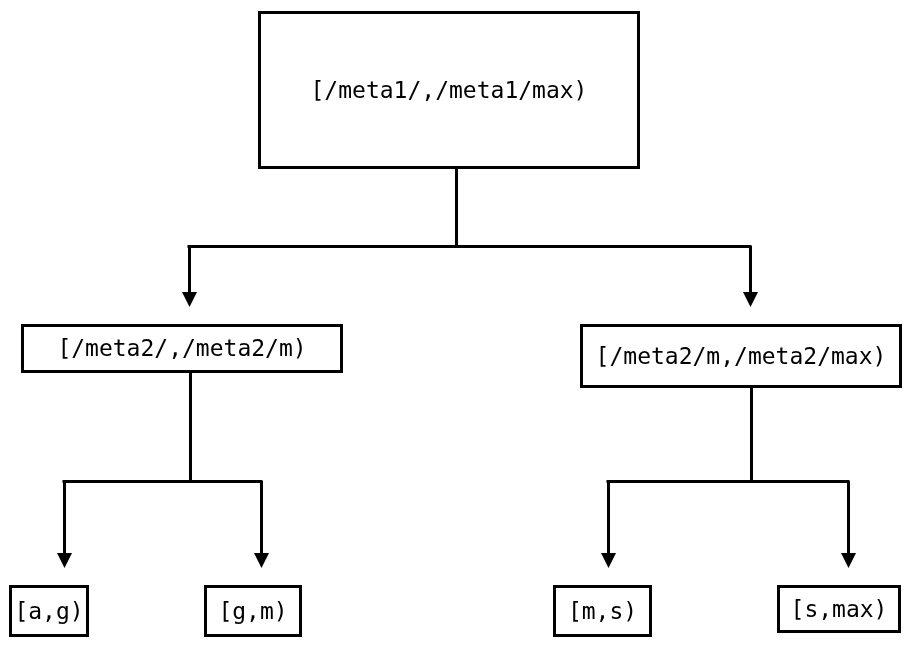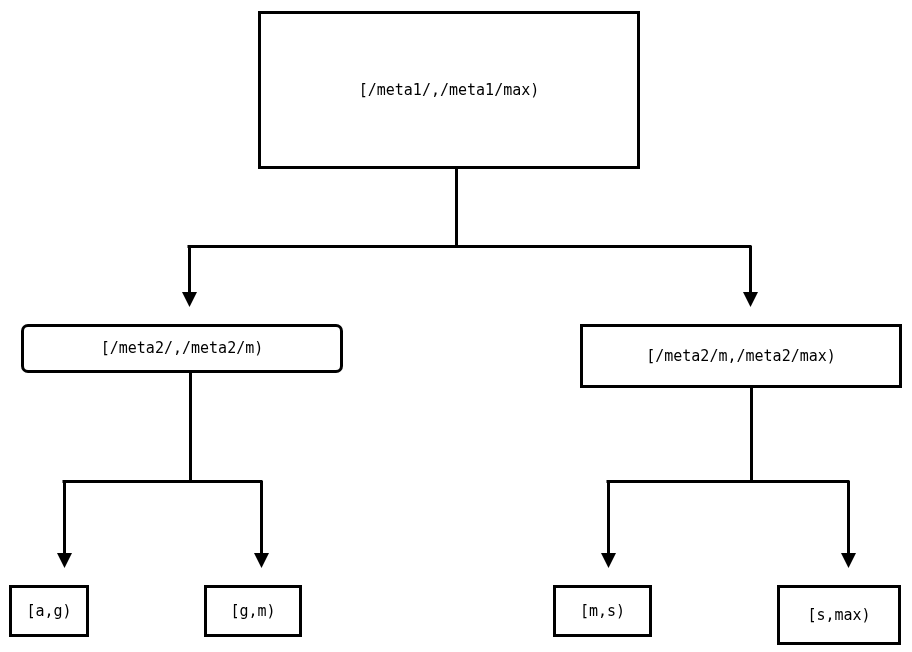--- a/index.html
+++ b/index.html
@@ -38,31 +38,31 @@
     font-family: "DejaVu Sans Mono", "Liberation Mono", monospace;
     font-size: 23px;
     line-height: 1;
     letter-spacing: 0px;
     white-space: pre;
     user-select: none;
   }
   .node-label {
     display: block;
     font-family: "DejaVu Sans Mono", "Liberation Mono", monospace;
-    font-size: 15px;
+    font-size: 23px;
     color: #000000;
     white-space: pre;
   }
   .node-root   { left: 258px; top: 11px;  width: 382px; height: 158px; }
-  .node-mid-l  { left: 21px;  top: 324px; width: 322px; height: 49px; border-radius: 7px;  }
+  .node-mid-l  { left: 21px;  top: 324px; width: 322px; height: 49px;  }
   .node-mid-r  { left: 580px; top: 324px; width: 322px; height: 64px;  }
   .node-leaf-1 { left: 9px;   top: 585px; width: 80px;  height: 52px;  }
   .node-leaf-2 { left: 204px; top: 585px; width: 98px;  height: 52px;  }
   .node-leaf-3 { left: 553px; top: 585px; width: 99px;  height: 52px;  }
-  .node-leaf-4 { left: 777px; top: 585px; width: 124px; height: 60px;  }
+  .node-leaf-4 { left: 777px; top: 585px; width: 124px; height: 48px;  }
 </style>
 </head>
 <body>
 
 <div id="diagram-root">
 
   <svg id="diagram-svg" viewBox="0 0 912 652" xmlns="http://www.w3.org/2000/svg">
 
     <g>
       <line x1="456.5" y1="169" x2="456.5" y2="247.5" stroke="#000000" stroke-width="3"></line>

